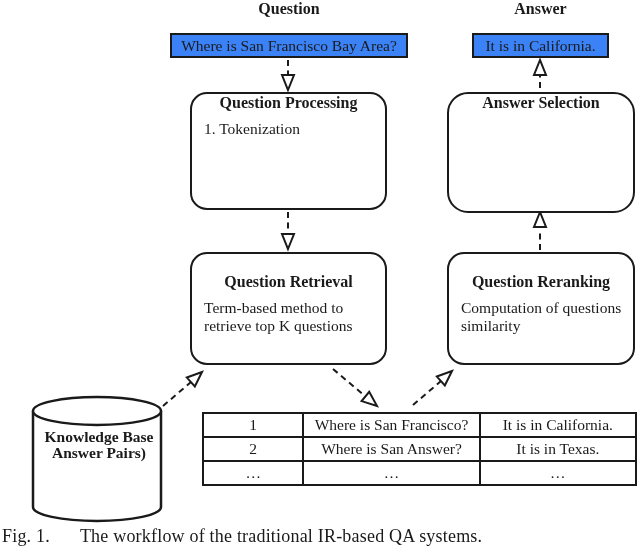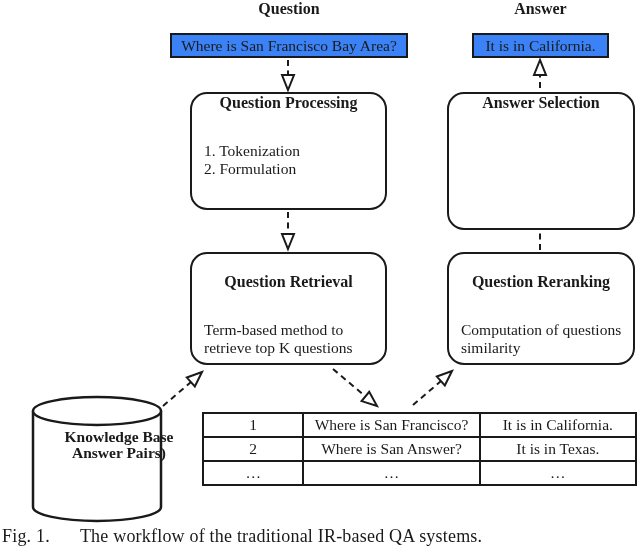--- a/index.html
+++ b/index.html
@@ -12,26 +12,26 @@
     position:absolute;box-sizing:border-box;border:2px solid #1a1a1a;background:#3b82f6;
     display:flex;align-items:center;justify-content:center;font-size:15.5px;white-space:nowrap;
   }
   .node{
     position:absolute;box-sizing:border-box;border:2px solid #1a1a1a;border-radius:17px;background:#fff;
   }
   .node .title{text-align:center;font-weight:bold;font-size:16px;}
   .node .body{font-size:15.5px;line-height:18px;padding-left:12px;padding-right:4px;}
   .qp-title,.as-title{}
   .qr-title,.rr-title{padding-top:19px;}
-  .node .body{margin-top:30px;}
+  .node .body{margin-top:8px;}
   .arrows{position:absolute;left:0;top:0;pointer-events:none;}
   .cyl-wrap{position:absolute;left:30px;top:394px;width:140px;height:134px;}
   .cyl-label{
     position:absolute;left:33px;top:429px;width:132px;text-align:center;
-    font-weight:bold;font-size:15.5px;line-height:16px;margin-left:20px;
+    font-weight:bold;font-size:15.5px;line-height:16px;
   }
   .kb-table{position:absolute;left:202px;top:412px;width:435px;border-collapse:collapse;}
   .kb-table td,.kb-table th{
     border:2px solid #1a1a1a;text-align:center;vertical-align:middle;
     font-size:15.5px;font-weight:normal;padding:1px 2px;height:20px;
   }
   .caption{position:absolute;left:2px;top:526px;font-size:18px;letter-spacing:0.2px;white-space:nowrap;}
   .caption .cap-text{margin-left:30px;}
 </style>
 </head>
@@ -63,25 +63,24 @@
   <div class="col-label" style="left:170px;width:238px;">Question</div>
   <div class="col-label" style="left:472px;width:137px;">Answer</div>
 
   <div class="io-box" style="left:170px;top:33px;width:238px;height:25px;">Where is San Francisco Bay Area?</div>
   <div class="io-box" style="left:472px;top:33px;width:137px;height:25px;">It is in California.</div>
 
   <div class="node" style="left:190px;top:92px;width:197px;height:118px;">
     <div class="title qp-title">Question Processing</div>
     <div class="body">
       <div>1. Tokenization</div>
-      <div>2. Formulation</div>
     </div>
   </div>
 
-  <div class="node" style="left:447px;top:92px;width:188px;height:138px;">
+  <div class="node" style="left:447px;top:92px;width:188px;height:121px;border-radius:21px;">
     <div class="title as-title">Answer Selection</div>
   </div>
 
   <div class="node" style="left:190px;top:252px;width:197px;height:113px;">
     <div class="title qr-title">Question Retrieval</div>
     <div class="body">Term-based method to retrieve top K questions</div>
   </div>
 
   <div class="node" style="left:447px;top:252px;width:188px;height:113px;">
     <div class="title rr-title">Question Reranking</div>

